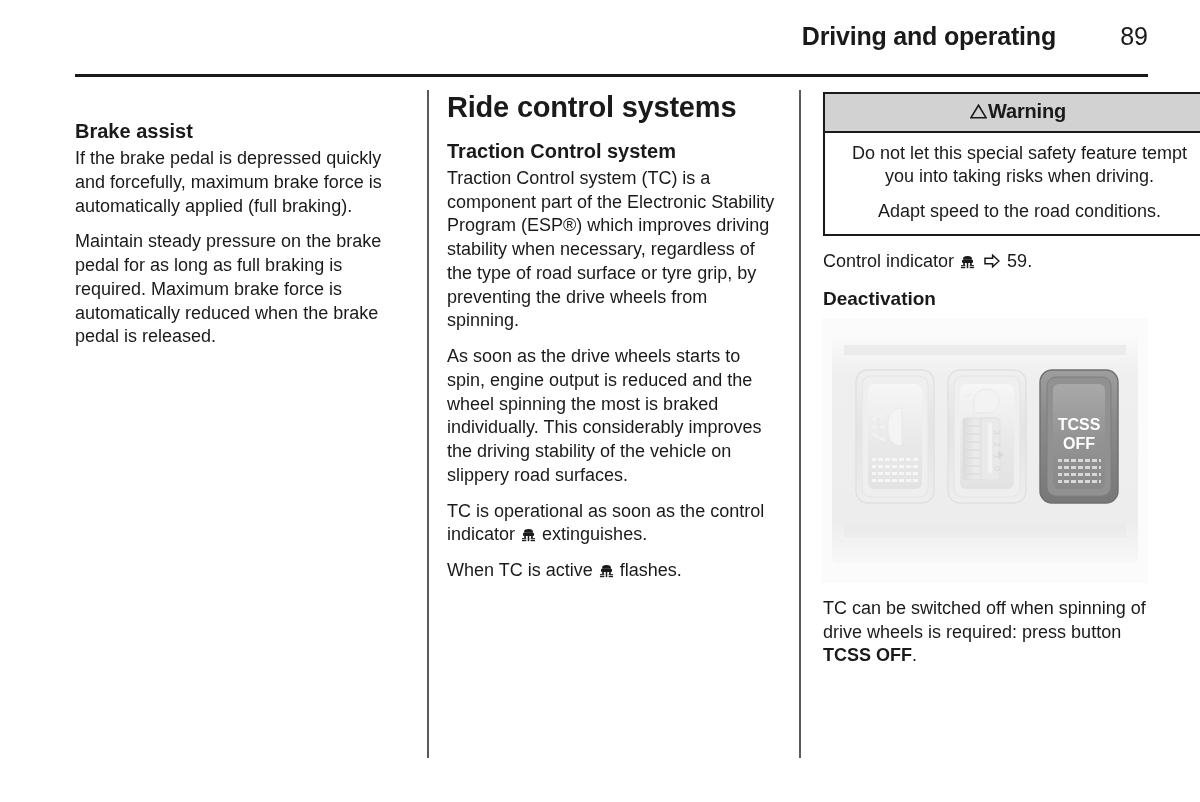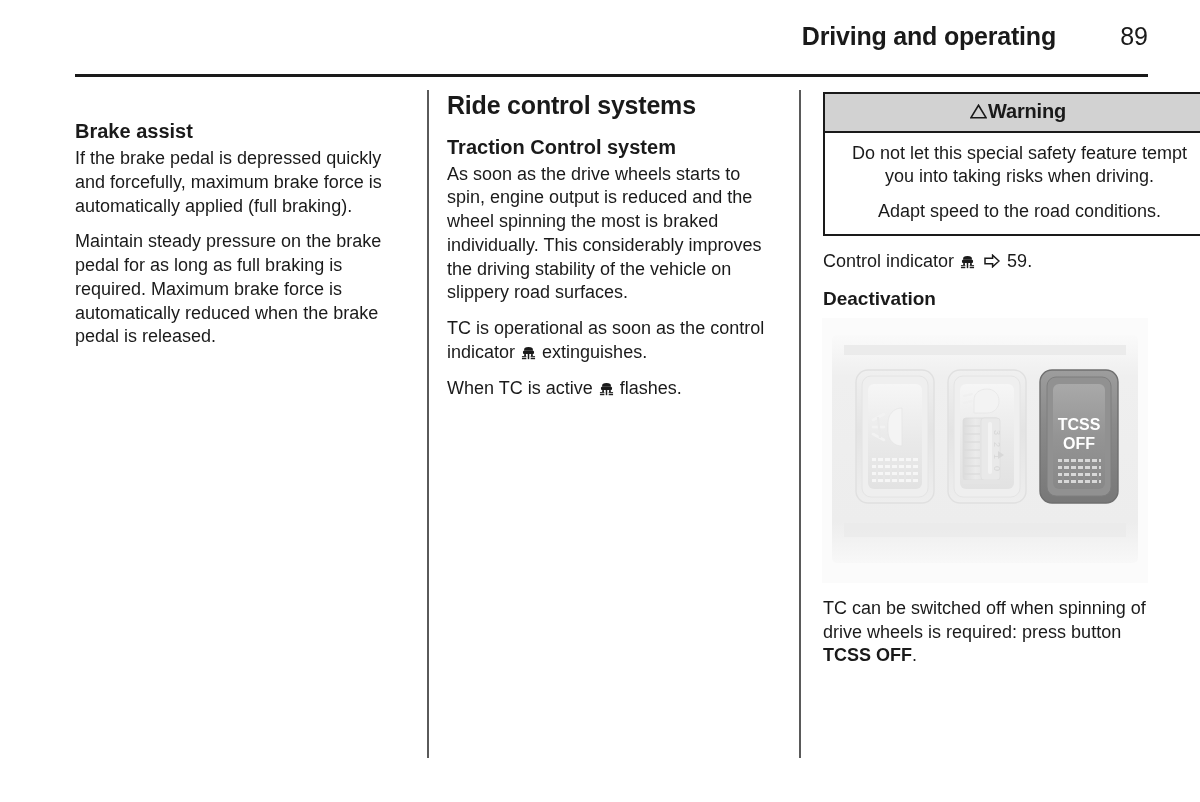--- a/index.html
+++ b/index.html
@@ -63,21 +63,21 @@
   
   .column {
     position: absolute;
     top: 92px;
   }
   #column-1 { left: 75px;  width: 330px; margin-top: 28px; }
   #column-2 { left: 447px; width: 334px; }
   #column-3 { left: 823px; width: 326px; }
 
   h1.section-title {
-    font-size: 25px;
+    font-size: 29px;
     font-weight: bold;
     margin: 0 0 9px 0;
     letter-spacing: -0.2px;
     line-height: 1.1;
   }
   h2.sub-title {
     font-size: 20px;
     font-weight: bold;
     margin: 0 0 4px 0;
     line-height: 1.15;
@@ -178,20 +178,21 @@
 
 <div class="column" id="column-1">
   <h2 class="sub-title">Brake assist</h2>
   <p class="body-text">If the brake pedal is depressed quickly and forcefully, maximum brake force is automatically applied (full braking).</p>
   <p class="body-text">Maintain steady pressure on the brake pedal for as long as full braking is required. Maximum brake force is automatically reduced when the brake pedal is released.</p>
 </div>
 
 <div class="column" id="column-2">
   <h1 class="section-title">Ride control systems</h1>
   <h2 class="sub-title tight">Traction Control system</h2>
+  <p class="body-text">Traction Control system (TC) is a component part of the Electronic Stability Program (ESP®) which improves driving stability when necessary, regardless of the type of road surface or tyre grip, by preventing the drive wheels from spinning.</p>
   <p class="body-text">As soon as the drive wheels starts to spin, engine output is reduced and the wheel spinning the most is braked individually. This considerably improves the driving stability of the vehicle on slippery road surfaces.</p>
 
   <p class="body-text">
     <span>TC is operational as soon as the control indicator</span>
     <span class="tc-glyph">
       <svg viewBox="0 0 16 16" width="15" height="15" aria-hidden="true">
         <g fill="#1a1a1a">
           <path d="M3.3 5.1 C3.3 3.4 4.6 2.2 8 2.2 C11.4 2.2 12.7 3.4 12.7 5.1 L12.7 6.0 L3.3 6.0 Z"></path>
           <rect x="2.1" y="6.2" width="11.8" height="3.5" rx="1.1"></rect>
           <rect x="3.4" y="9.7" width="1.9" height="2.1"></rect>

